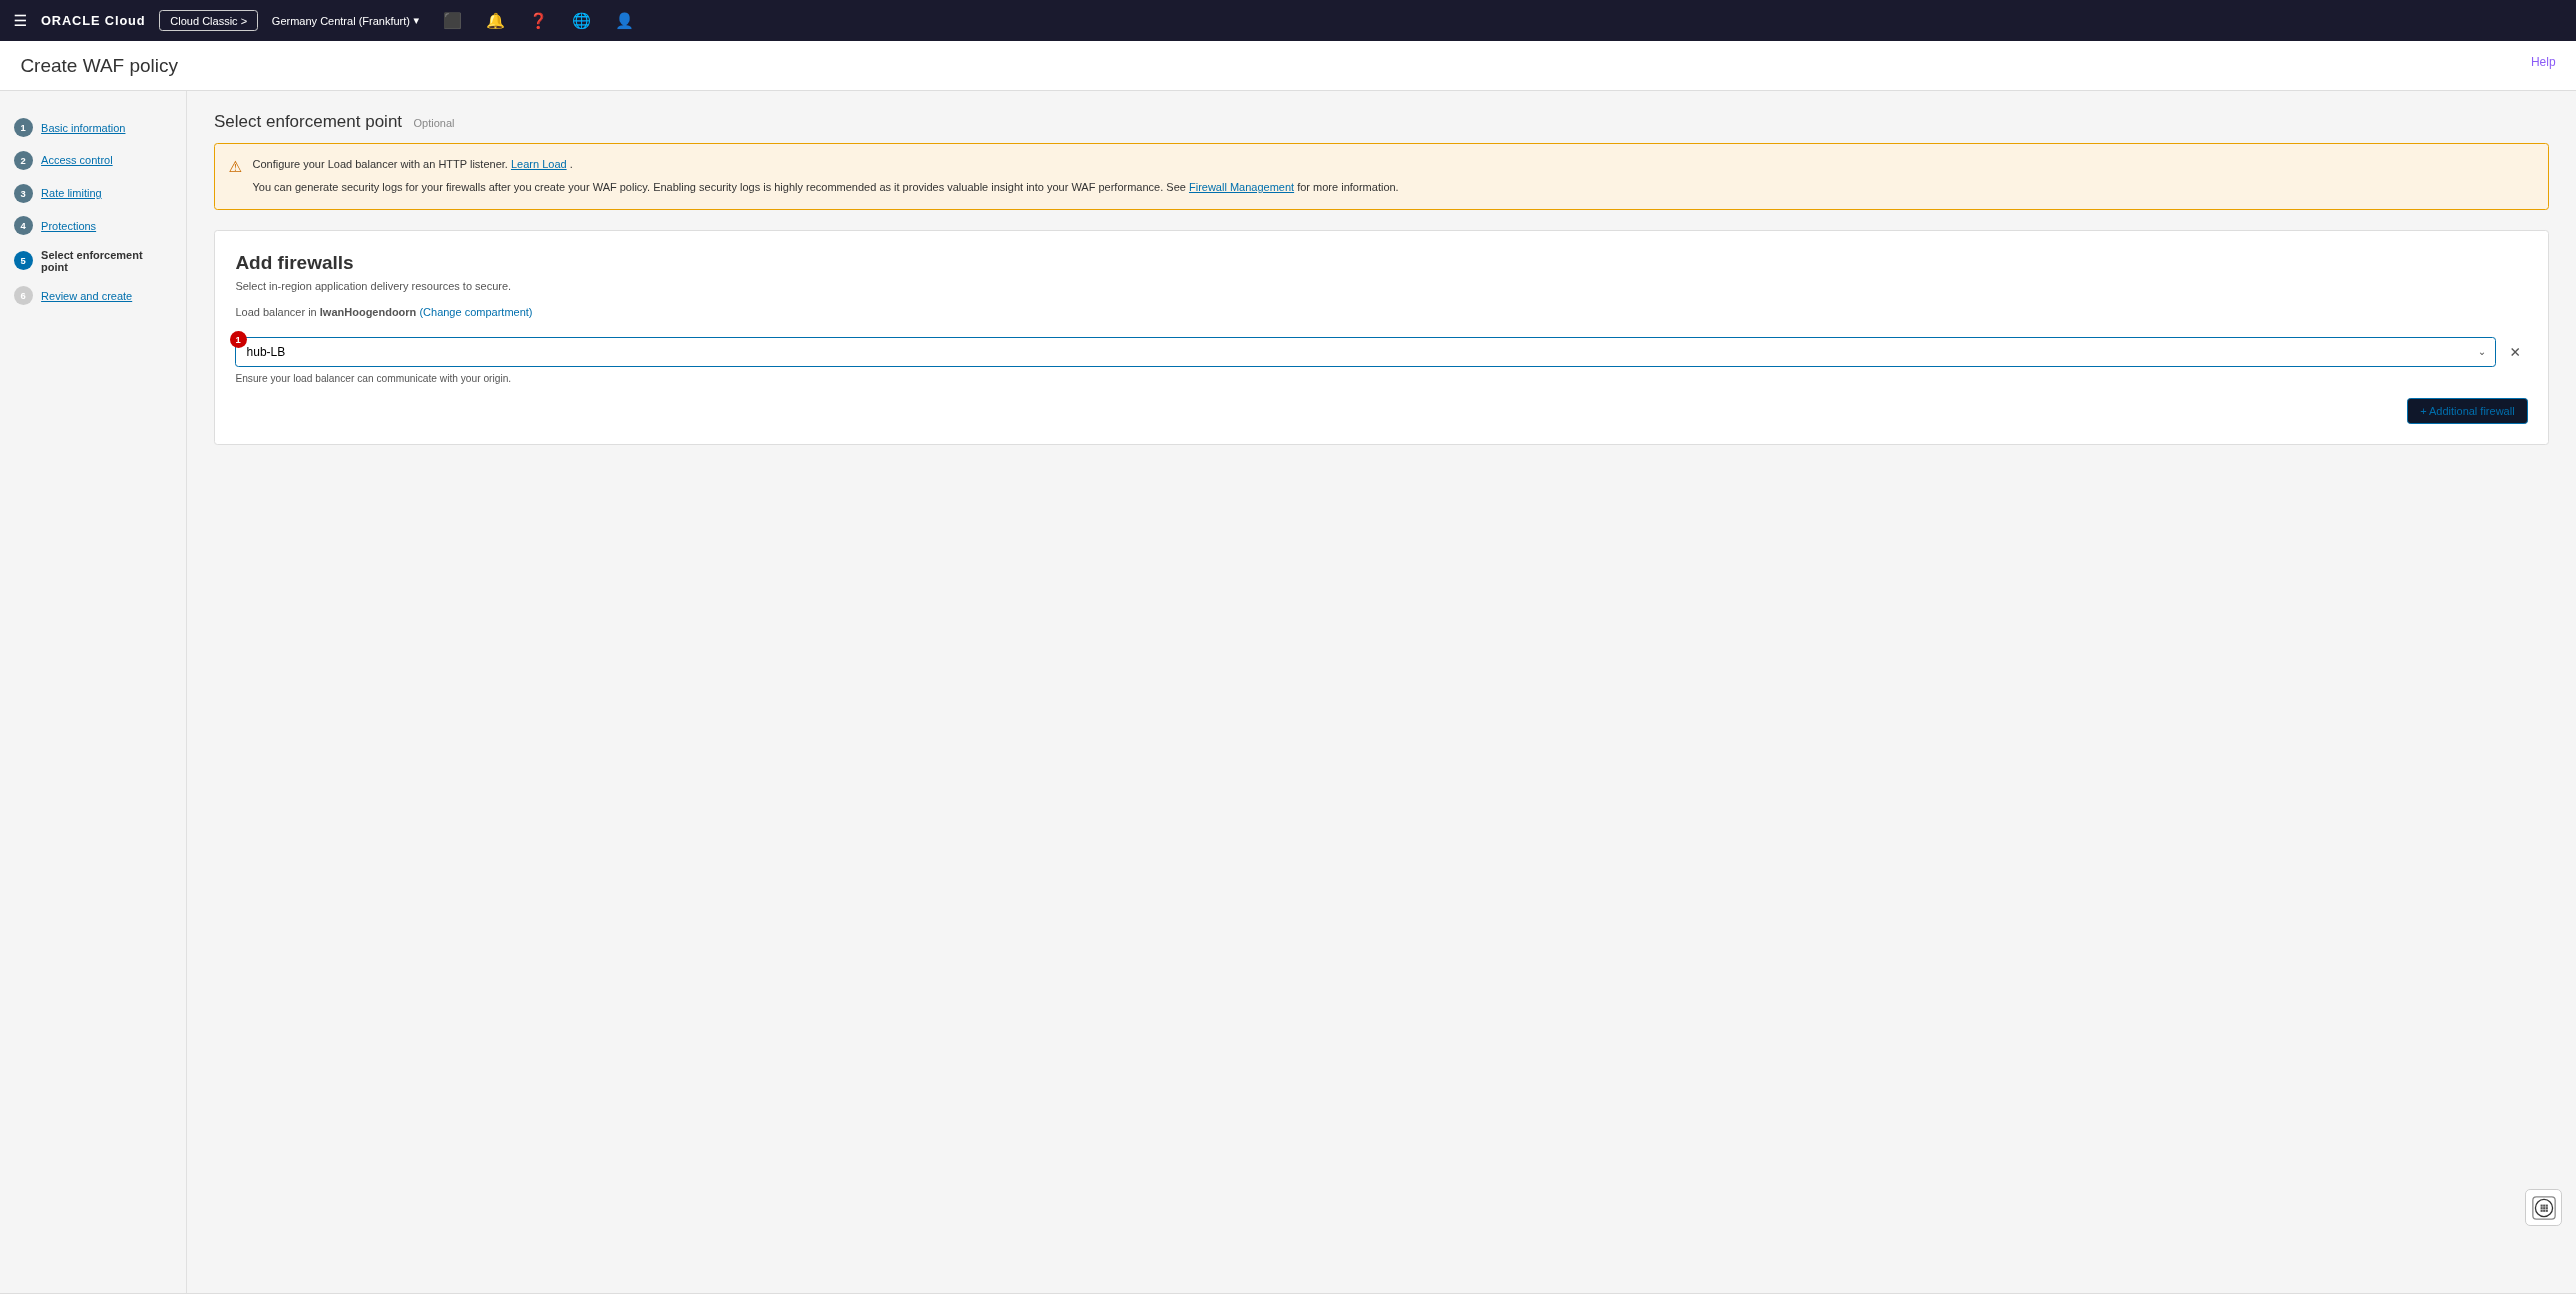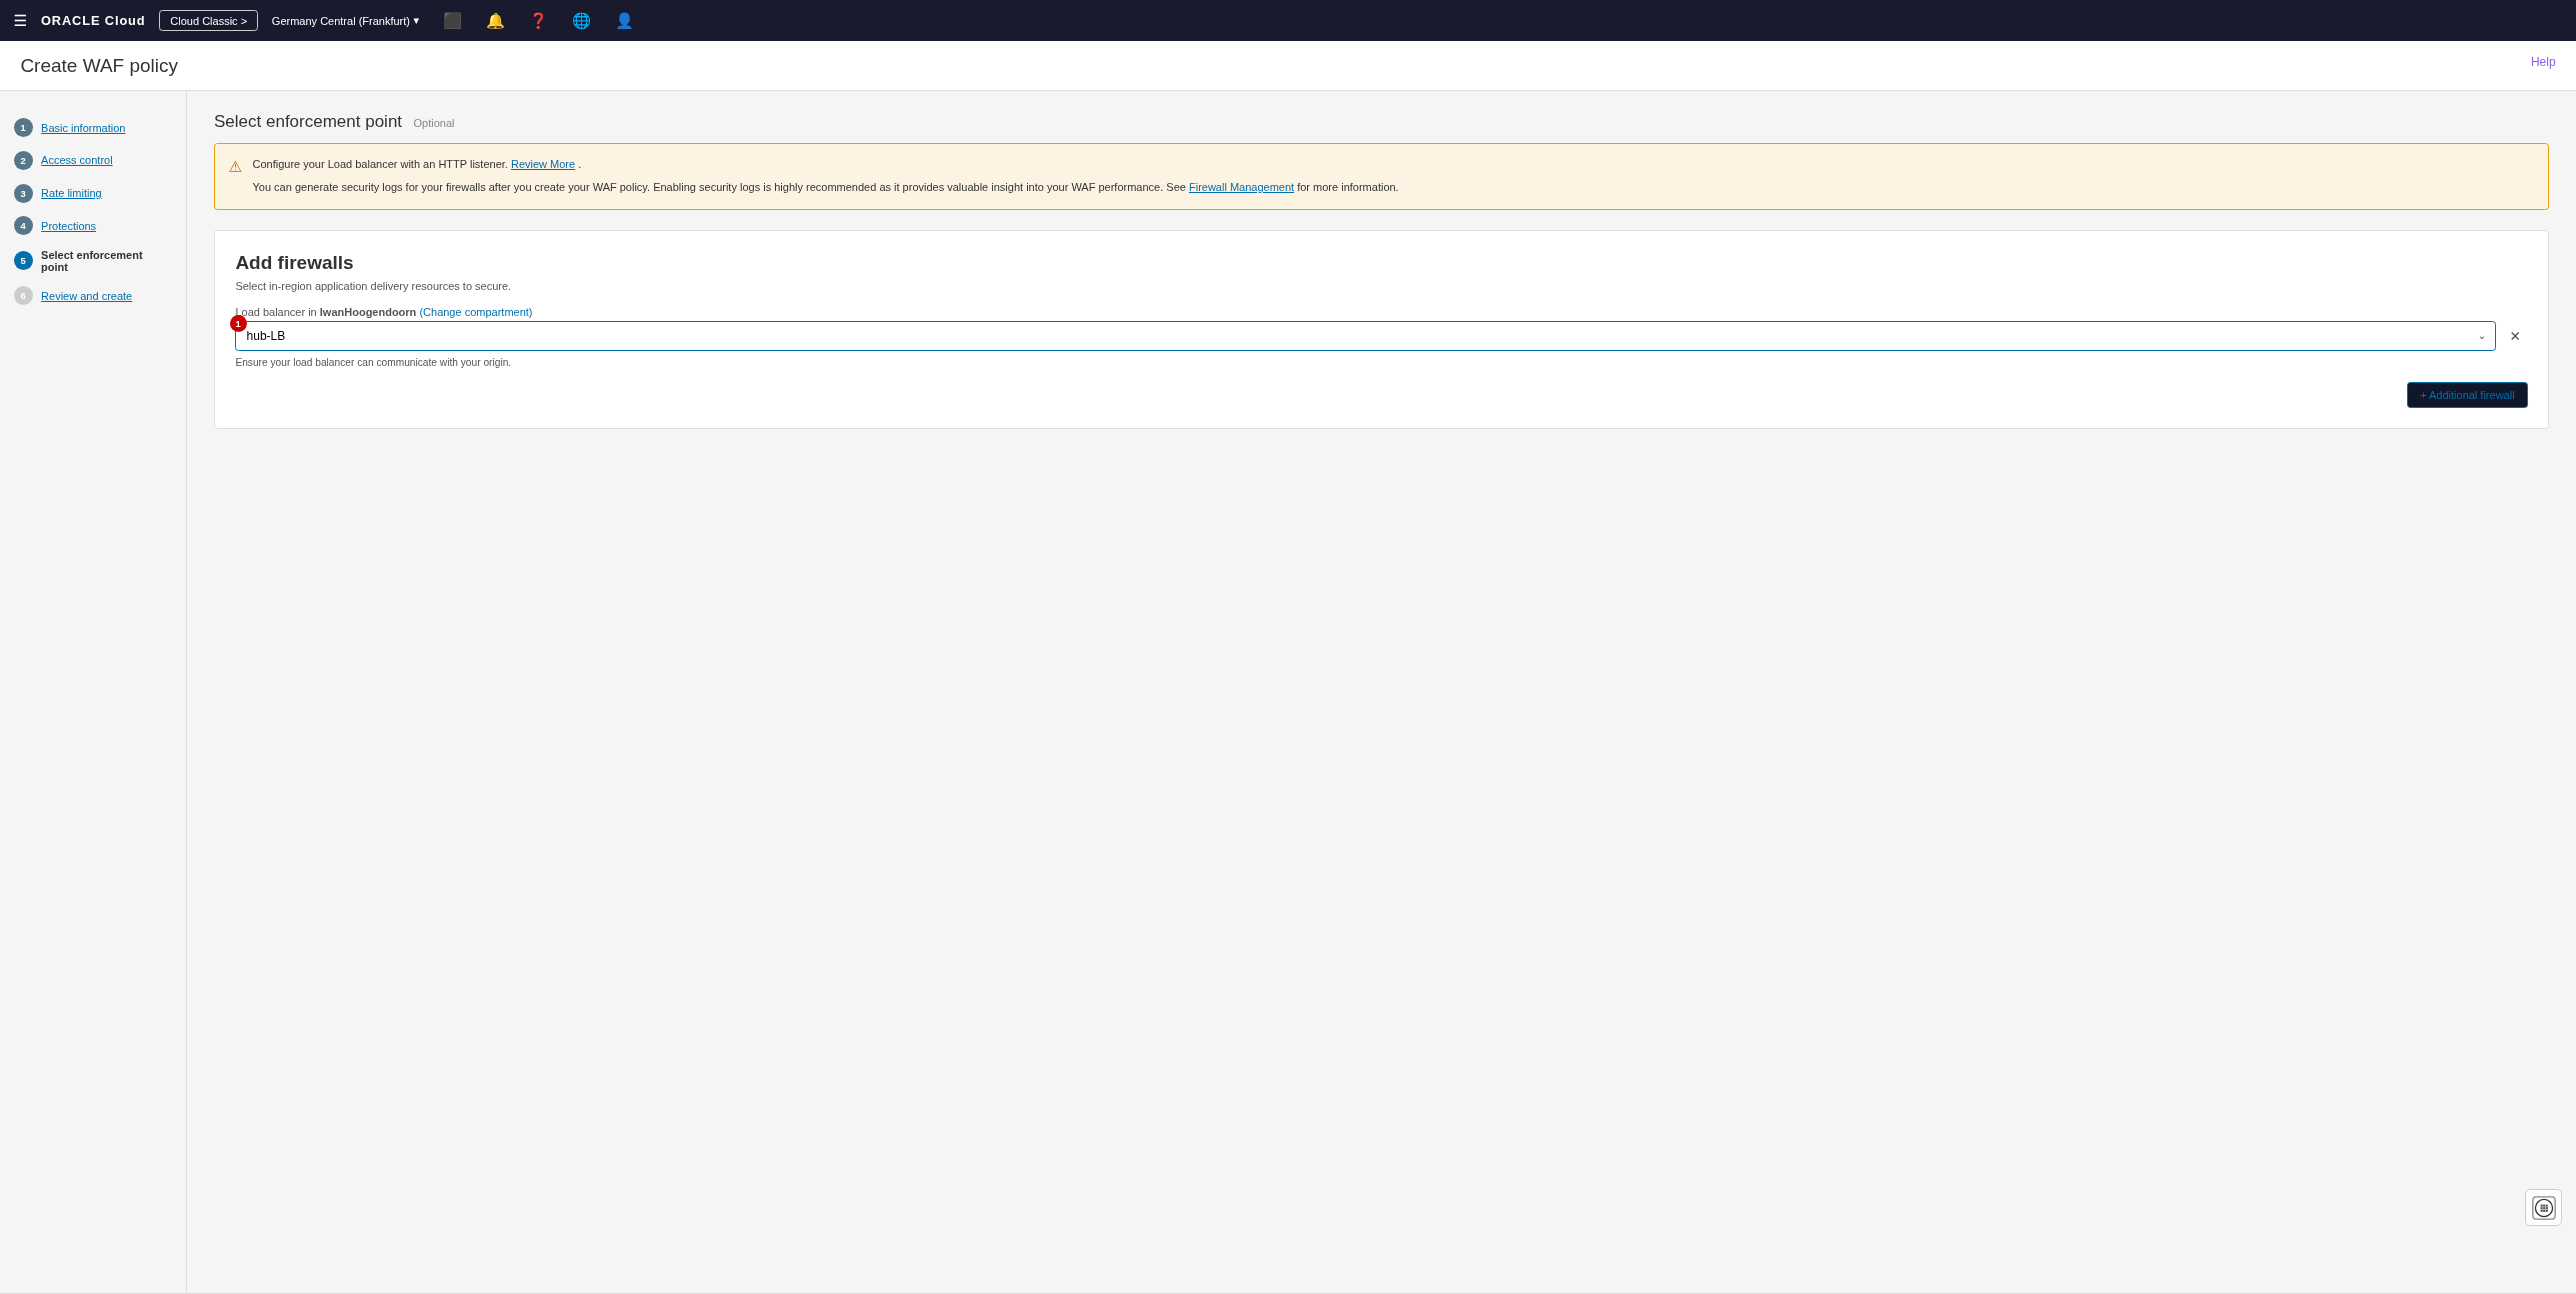--- a/index.html
+++ b/index.html
@@ -167,21 +167,21 @@
     .card-desc {
       font-size: 11px;
       color: #555;
       margin-bottom: 13.6px;
     }
 
     
     .lb-label {
       font-size: 11px;
       color: #555;
-      margin-bottom: 3px;
+      margin-bottom: 19px;
     }
     .lb-label strong { font-weight: 700; }
     .lb-label a { color: #006fad; text-decoration: none; }
 
     
     .select-row {
       display: flex;
       align-items: center;
       gap: 6.8px;
       margin-bottom: 6.8px;
@@ -346,21 +346,21 @@
     <div style="display:flex;align-items:baseline;gap:8.5px;margin-bottom:6.8px;">
       <h2 class="section-title">Select enforcement point</h2>
       <span class="section-subtitle">Optional</span>
     </div>
 
     <div class="warning-box">
       <div class="warning-icon">⚠</div>
       <div class="warning-text">
         <div>
           <span>Configure your Load balancer with an HTTP listener.</span>
-          <a href="#">Review More</a>
+          <a href="#">Learn Load</a>
           <span>.</span>
         </div>
         <div style="margin-top:5.1px;">
           <span>You can generate security logs for your firewalls after you create your WAF policy. Enabling security logs is highly recommended as it provides valuable insight into your WAF performance. See</span>
           <a href="#">Firewall Management</a>
           <span> <span>for more information.</span></span>
         </div>
       </div>
     </div>
 

